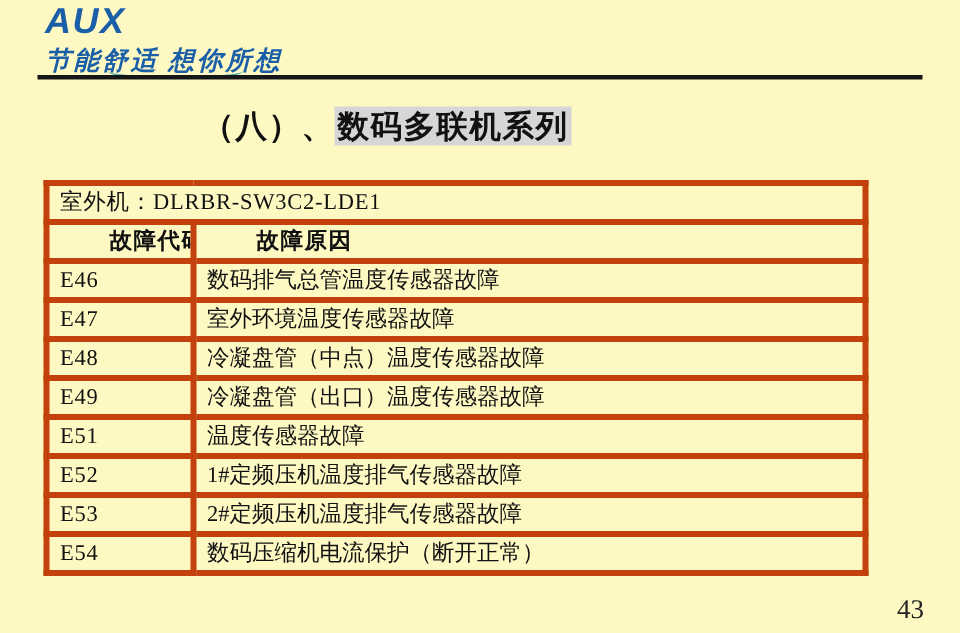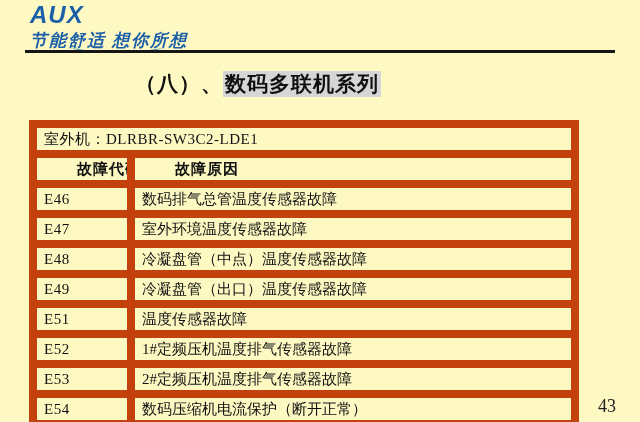--- a/index.html
+++ b/index.html
@@ -100,21 +100,21 @@
     left: 29px;
     top: 120px;
     width: 550px;
   }
   table.fault-table {
     border-collapse: collapse;
     width: 100%;
     table-layout: fixed;
   }
   table.fault-table td {
-    border: 8px solid #c2410c;
+    border: 4px solid #c2410c;
     height: 22px;
     padding: 0 0 0 7px;
     font-size: 15px;
     line-height: 22px;
     white-space: nowrap;
     overflow: hidden;
   }
   table.fault-table .col-code { width: 98px; }
   table.fault-table td.model-cell { letter-spacing: 0.5px; }
   table.fault-table td.head-cell { font-weight: bold; letter-spacing: 1px; padding-left: 40px; }

